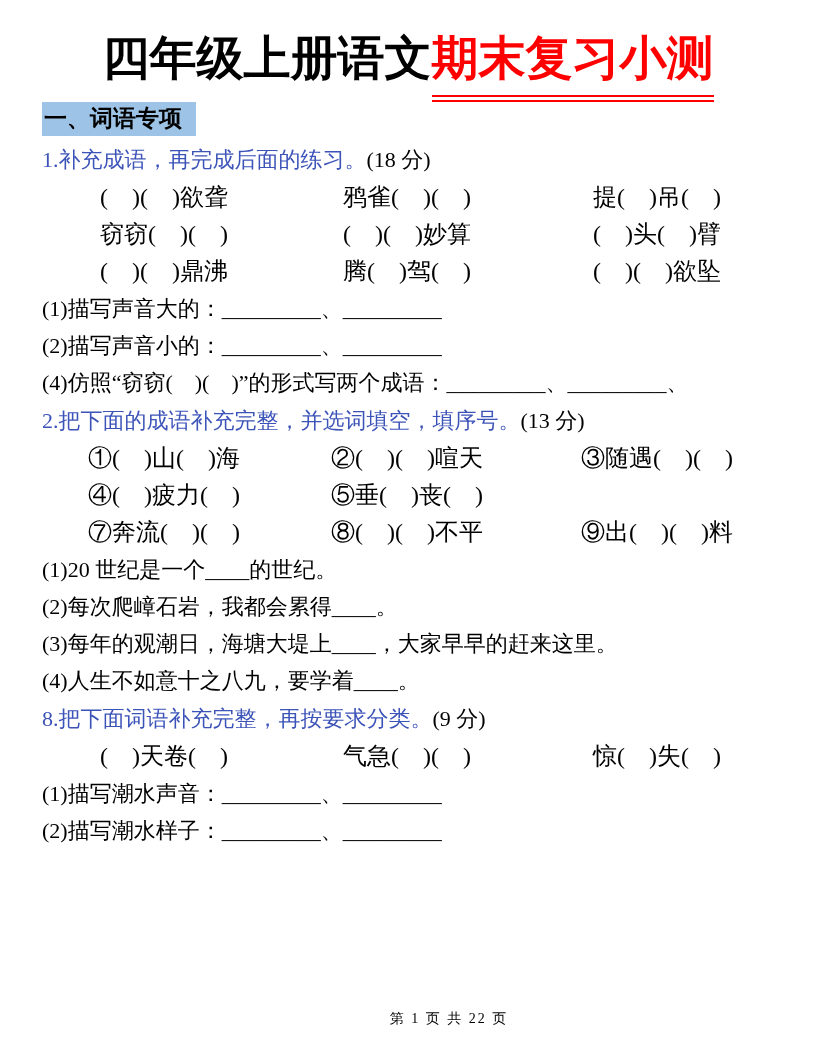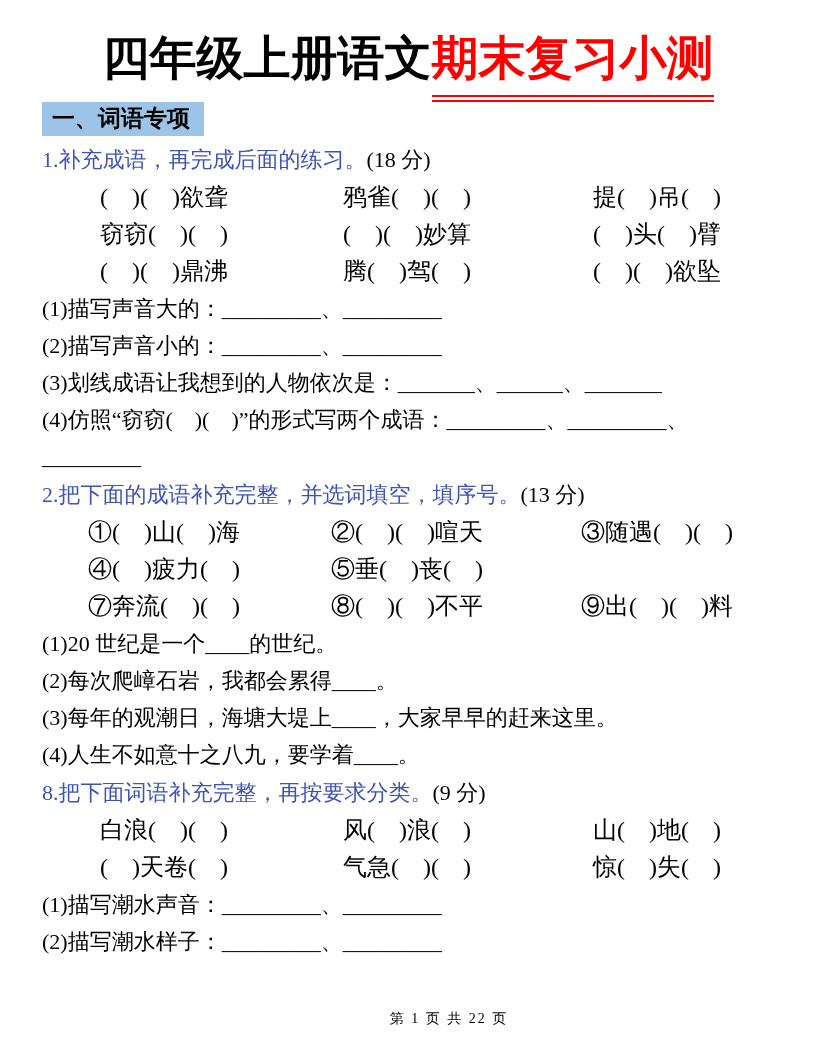--- a/index.html
+++ b/index.html
@@ -11,21 +11,21 @@
   }
   .title{
     text-align:center;font-size:47px;font-weight:700;
     margin:4px 0 10px 0;line-height:64px;white-space:nowrap;
   }
   .title .red{
     color:#fe0000;border-bottom:7px double #fe0000;padding-bottom:11px;
   }
   .section-label{
     display:inline-block;background:#9dc3e6;font-weight:700;
-    font-size:23px;line-height:30px;padding:2px 14px 2px 10px;margin:2px 0 4px 0;
+    font-size:23px;line-height:30px;padding:2px 14px 2px 2px;margin:2px 0 4px 0;
   }
   .prompt{font-size:22px;line-height:35px;color:#3c53b8;margin:2px 0;}
   .prompt .score{color:#000;}
   .igrid{
     display:grid;font-size:24px;line-height:37px;
     grid-template-columns:243px 250px auto;padding-left:58px;
   }
   .igrid.g2{grid-template-columns:243px 250px auto;padding-left:46px;}
   .item{font-size:22px;line-height:37px;white-space:nowrap;}
   .blankline{font-size:22px;line-height:37px;}
@@ -58,23 +58,21 @@
     <span>(　)头(　)臂</span>
   </div>
   <div class="igrid">
     <span>(　)(　)鼎沸</span>
     <span>腾(　)驾(　)</span>
     <span>(　)(　)欲坠</span>
   </div>
 
   <div class="item">(1)描写声音大的：_________、_________</div>
   <div class="item">(2)描写声音小的：_________、_________</div>
-  <div class="item">(3)划线成语让我想到的人物依次是：_______、______、_______</div>
   <div class="item">(4)仿照“窃窃(　)(　)”的形式写两个成语：_________、_________、</div>
-  <div class="blankline">_________</div>
 
   <div class="prompt"><span>2.把下面的成语补充完整，并选词填空，填序号。</span><span class="score">(13 分)</span></div>
 
   <div class="igrid g2">
     <span>①(　)山(　)海</span>
     <span>②(　)(　)喧天</span>
     <span>③随遇(　)(　)</span>
   </div>
   <div class="igrid g2">
     <span>④(　)疲力(　)</span>
@@ -87,25 +85,20 @@
   </div>
 
   <div class="item">(1)20 世纪是一个____的世纪。</div>
   <div class="item">(2)每次爬嶂石岩，我都会累得____。</div>
   <div class="item">(3)每年的观潮日，海塘大堤上____，大家早早的赶来这里。</div>
   <div class="item">(4)人生不如意十之八九，要学着____。</div>
 
   <div class="prompt"><span>8.把下面词语补充完整，再按要求分类。</span><span class="score">(9 分)</span></div>
 
   <div class="igrid">
-    <span>白浪(　)(　)</span>
-    <span>风(　)浪(　)</span>
-    <span>山(　)地(　)</span>
-  </div>
-  <div class="igrid">
     <span>(　)天卷(　)</span>
     <span>气急(　)(　)</span>
     <span>惊(　)失(　)</span>
   </div>
 
   <div class="item">(1)描写潮水声音：_________、_________</div>
   <div class="item">(2)描写潮水样子：_________、_________</div>
 
   <div class="footer">第 1 页 共 22 页</div>
 

